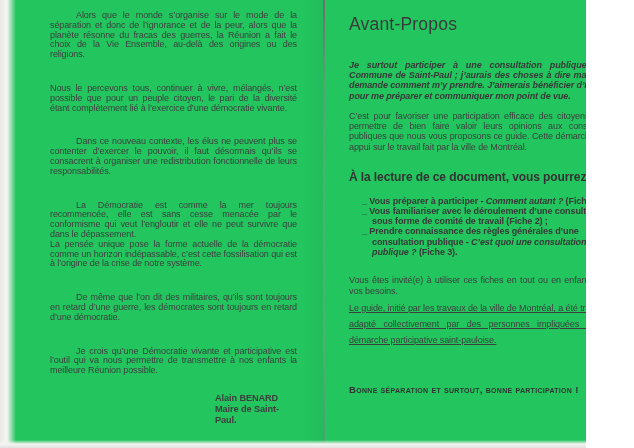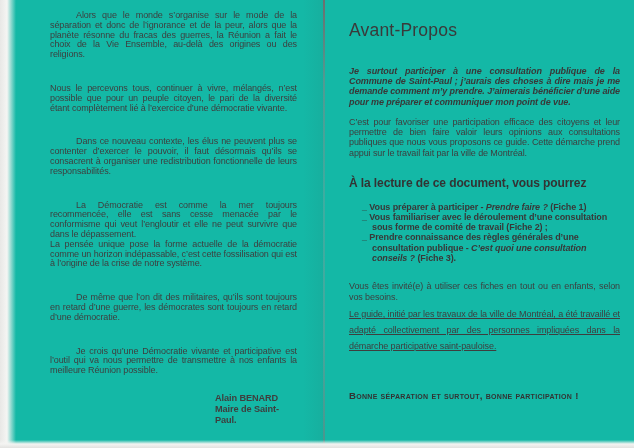--- a/index.html
+++ b/index.html
@@ -1,19 +1,19 @@
 <!DOCTYPE html>
 <html><head>
 <meta charset="utf-8">
 <style>
   html, body { margin: 0; padding: 0; background: #ffffff; }
   .scan {
     position: relative;
-    width: 634px; height: 448px;
-    background: #14b8a6;
+    width: 586px; height: 448px;
+    background: #22c55e;
     overflow: hidden;
     font-family: "Liberation Sans", "DejaVu Sans", sans-serif;
     color: #3e3e3e;
   }
   
   .edge-left {
     position: absolute; left: 0; top: 0; bottom: 0; width: 16px;
     background: linear-gradient(to right, #e8e8e6 0px, #f5f5f3 7px, rgba(252,252,251,0) 16px);
   }
   .edge-bottom {
@@ -44,21 +44,21 @@
   .left-block  { left: 50px; top: 11px; width: 247px; }
   .right-block { left: 24px; top: 10px; width: 271px; }
 
   p { margin: 0; }
   .gap { margin-top: 24px; }
   .indent { text-indent: 26px; }
 
   .signature { margin-top: 17px; margin-left: 165px; font-size: 9.2px; line-height: 11px; text-align: left; font-weight: bold; }
 
   .doc-title {
-    margin: 16px 0 0 0;
+    margin: 10px 0 0 0;
     font-size: 17.5px; font-weight: 400; letter-spacing: 0.2px;
     color: #3a3a3a; text-align: left;
   }
   .quote {
     margin-top: 30px;
     font-weight: bold; font-style: italic;
     line-height: 10.3px; color: #383838;
   }
   .r-para1 { margin-top: 10px; line-height: 10.2px; }
   .r-para2 { margin-top: 14px; line-height: 10.2px; }
@@ -107,23 +107,23 @@
     </div>
   </div>
 
   <div class="page page-right">
     <div class="text-block right-block">
       <h1 class="doc-title">Avant-Propos</h1>
       <p class="quote">Je surtout participer à une consultation publique de la Commune de Saint-Paul ; j’aurais des choses à dire mais je me demande comment m’y prendre. J’aimerais bénéficier d’une aide pour me préparer et communiquer mon point de vue.</p>
       <p class="r-para1">C’est pour favoriser une participation efficace des citoyens et leur permettre de bien faire valoir leurs opinions aux consultations publiques que nous vous proposons ce guide. Cette démarche prend appui sur le travail fait par la ville de Montréal.</p>
       <h2 class="section-heading">À la lecture de ce document, vous pourrez</h2>
       <ul class="fiche-list">
-        <li><span class="bullet">_ </span><span>Vous préparer à participer - </span><span class="bi">Prendre faire ?</span><span> (Fiche 1)</span></li>
+        <li><span class="bullet">_ </span><span>Vous préparer à participer - </span><span class="bi">Comment autant ?</span><span> (Fiche 1)</span></li>
         <li><span class="bullet">_ </span><span>Vous familiariser avec le déroulement d’une consultation sous forme de comité de travail (Fiche 2) ;</span><span class="bi"></span><span></span></li>
-        <li><span class="bullet">_ </span><span>Prendre connaissance des règles générales d’une consultation publique - </span><span class="bi">C’est quoi une consultation conseils ?</span><span> (Fiche 3).</span></li>
+        <li><span class="bullet">_ </span><span>Prendre connaissance des règles générales d’une consultation publique - </span><span class="bi">C’est quoi une consultation publique ?</span><span> (Fiche 3).</span></li>
       </ul>
       <p class="note">Vous êtes invité(e) à utiliser ces fiches en tout ou en enfants, selon vos besoins.</p>
       <p class="closing">Le guide, initié par les travaux de la ville de Montréal, a été travaillé et adapté collectivement par des personnes impliquées dans la démarche participative saint-pauloise.</p>
       <p class="footer-line">Bonne séparation et surtout, bonne participation !</p>
     </div>
   </div>
 
   <div class="spine-shadow"></div>
   <div class="spine"></div>
   <div class="edge-left"></div>

